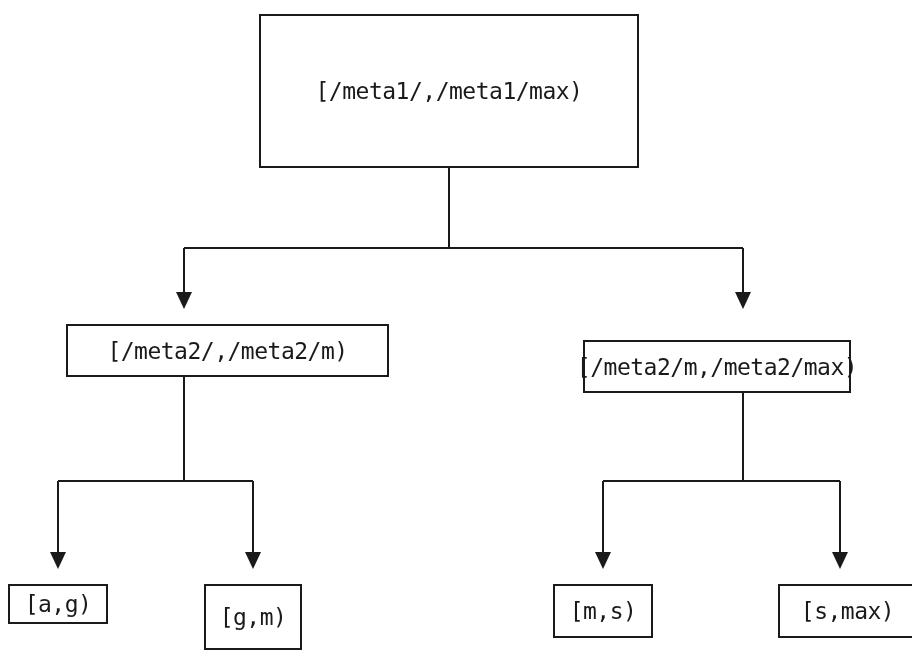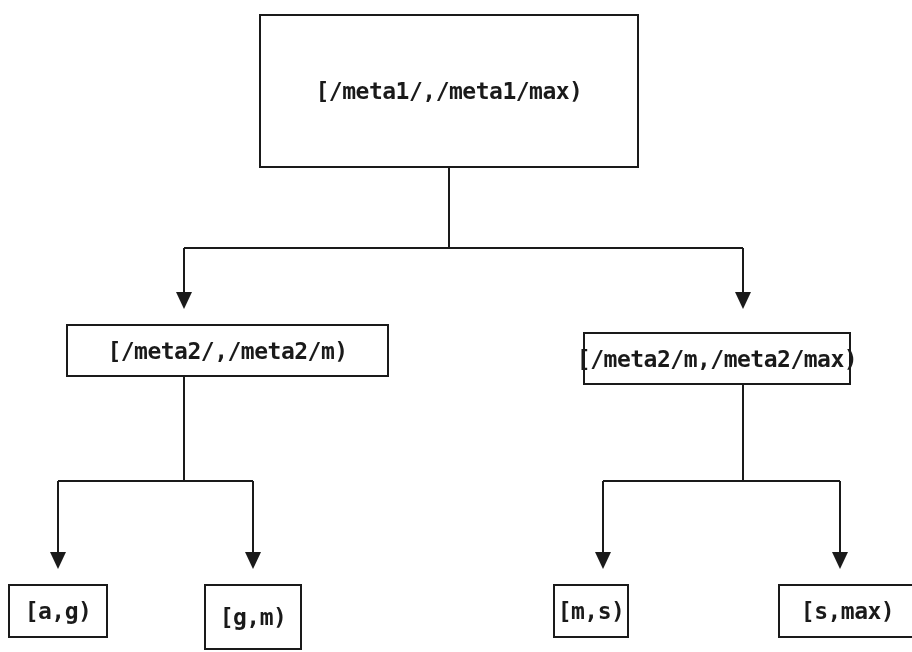--- a/index.html
+++ b/index.html
@@ -33,31 +33,31 @@
   }
   .node {
     position: absolute;
     box-sizing: border-box;
     border: 2px solid #1a1a1a;
     background: #ffffff;
     display: flex;
     align-items: center;
     justify-content: center;
     font-size: 23px;
-    font-weight: 700;
+    font-weight: 400;
     letter-spacing: -0.5px;
     color: #1a1a1a;
     white-space: nowrap;
   }
   .n-root     { left: 259px; top: 14px;  width: 380px; height: 154px; }
   .n-mid-l    { left: 22px;  top: 324px; width: 323px; height: 53px; margin-left: 44px; }
-  .n-mid-r    { left: 583px; top: 332px; width: 268px; height: 53px; }
-  .n-leaf-ag  { left: 8px;   top: 584px; width: 100px; height: 54px; }
+  .n-mid-r    { left: 583px; top: 340px; width: 268px; height: 53px; }
+  .n-leaf-ag  { left: 8px;   top: 584px; width: 100px; height: 40px; }
   .n-leaf-gm  { left: 204px; top: 584px; width: 98px;  height: 66px; }
-  .n-leaf-ms  { left: 553px; top: 584px; width: 76px; height: 54px; }
+  .n-leaf-ms  { left: 553px; top: 584px; width: 100px; height: 54px; }
   .n-leaf-smax{ left: 778px; top: 584px; width: 139px; height: 54px; }
 </style>
 </head>
 <body>
 
 <div class="stage">
 
   <svg class="edges-layer" viewBox="0 0 912 652" xmlns="http://www.w3.org/2000/svg">
 
     <g>

